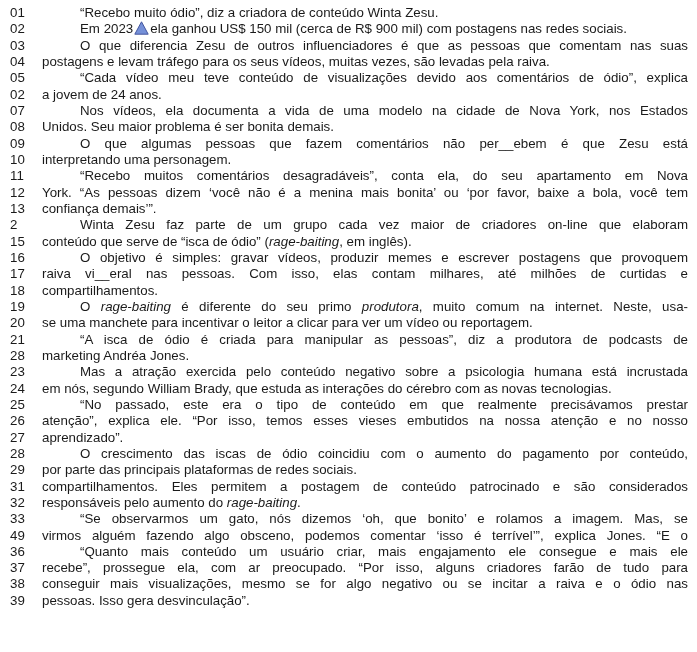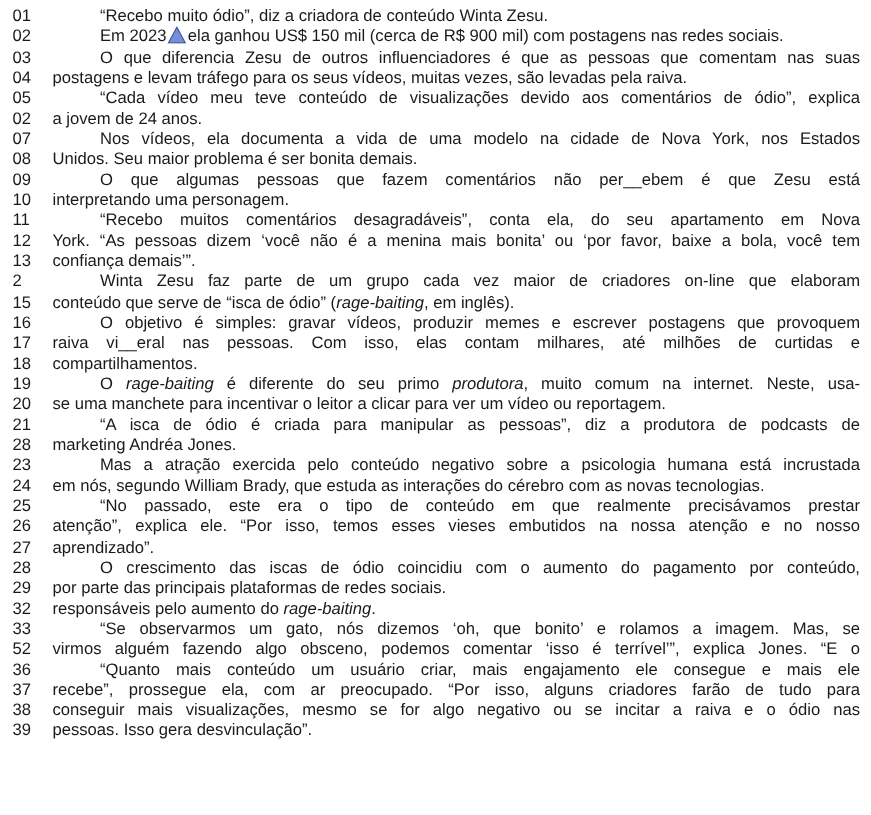--- a/index.html
+++ b/index.html
@@ -190,33 +190,37 @@
     <span class="num">28</span>
     <span class="text indent just">O crescimento das iscas de ódio coincidiu com o aumento do pagamento por conteúdo,</span>
   </div>
 
   <div class="line">
     <span class="num">29</span>
     <span class="text">por parte das principais plataformas de redes sociais.</span>
   </div>
 
 
+  <div class="line">
+    <span class="num">31</span>
+    <span class="text just">compartilhamentos. Eles permitem a postagem de conteúdo patrocinado e são considerados</span>
+  </div>
 
   <div class="line">
     <span class="num">32</span>
     <span class="text">responsáveis pelo aumento do <i>rage-baiting</i>.</span>
   </div>
 
   <div class="line">
     <span class="num">33</span>
     <span class="text indent just">“Se observarmos um gato, nós dizemos ‘oh, que bonito’ e rolamos a imagem. Mas, se</span>
   </div>
 
   <div class="line">
-    <span class="num">52</span>
+    <span class="num">49</span>
     <span class="text just">virmos alguém fazendo algo obsceno, podemos comentar ‘isso é terrível’”, explica Jones. “E o</span>
   </div>
 
 
   <div class="line">
     <span class="num">36</span>
     <span class="text indent just">“Quanto mais conteúdo um usuário criar, mais engajamento ele consegue e mais ele</span>
   </div>
 
   <div class="line">

